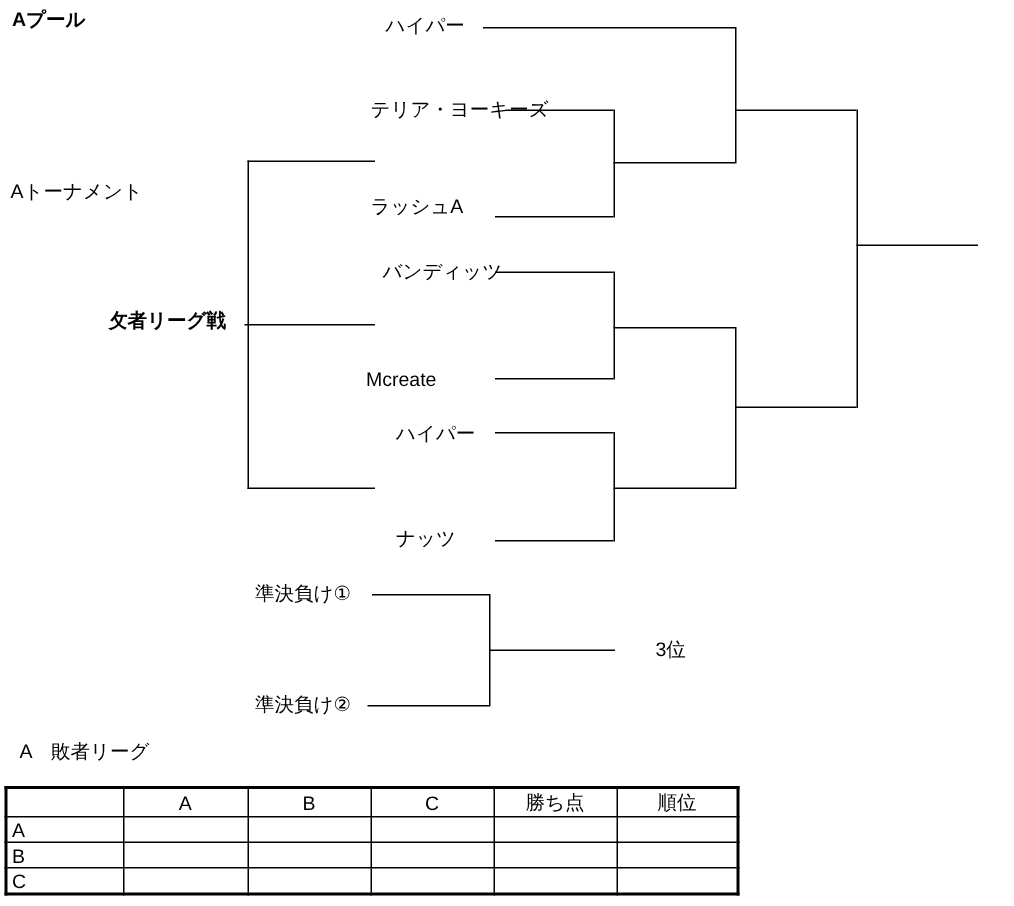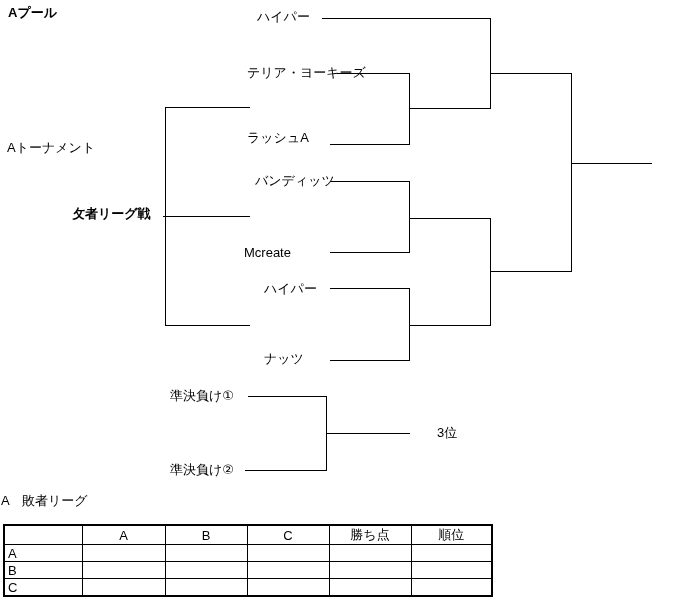--- a/index.html
+++ b/index.html
@@ -21,21 +21,21 @@
   }
   table.lg thead th{text-align:center;height:15px;}
   table.lg tbody th{text-align:left;}
 </style>
 </head>
 <body>
 
 <div id="canvas">
 
   <span class="txt bold" style="left:8px;top:5px;">Aプール</span>
-  <span class="txt" style="left:7px;top:140px;">Aトーナメント</span>
+  <span class="txt" style="left:7px;top:120px;">Aトーナメント</span>
   <span class="txt" style="left:72px;top:206px;font-weight:bold;">攵者リーグ戦</span>
 
   <span class="txt" style="left:257px;top:9px;">ハイパー</span>
   <span class="txt" style="left:247px;top:65px;">テリア・ヨーキーズ</span>
   <span class="txt" style="left:247px;top:130px;">ラッシュA</span>
   <span class="txt" style="left:255px;top:173px;">バンディッツ</span>
   <span class="txt" style="left:244px;top:245px;">Mcreate</span>
   <span class="txt" style="left:264px;top:281px;">ハイパー</span>
   <span class="txt" style="left:264px;top:351px;">ナッツ</span>
 
@@ -70,21 +70,21 @@
   <div class="hl" style="left:165px;top:325px;width:85px;"></div>
 
   <span class="txt" style="left:170px;top:388px;">準決負け①</span>
   <span class="txt" style="left:170px;top:462px;">準決負け②</span>
   <div class="hl" style="left:248px;top:396px;width:78px;"></div>
   <div class="hl" style="left:245px;top:470px;width:81px;"></div>
   <div class="vl" style="left:326px;top:396px;height:75px;"></div>
   <div class="hl" style="left:326px;top:433px;width:84px;"></div>
   <span class="txt" style="left:437px;top:425px;">3位</span>
 
-  <span class="txt" style="left:1px;top:493px;">A　敗者リーグ</span>
+  <span class="txt" style="left:13px;top:493px;">A　敗者リーグ</span>
 
   <table class="lg">
     <colgroup>
       <col style="width:78px">
         <col style="width:83px">
         <col style="width:82px">
       <col style="width:82px">
         <col style="width:82px">
         <col style="width:81px">
     </colgroup>

